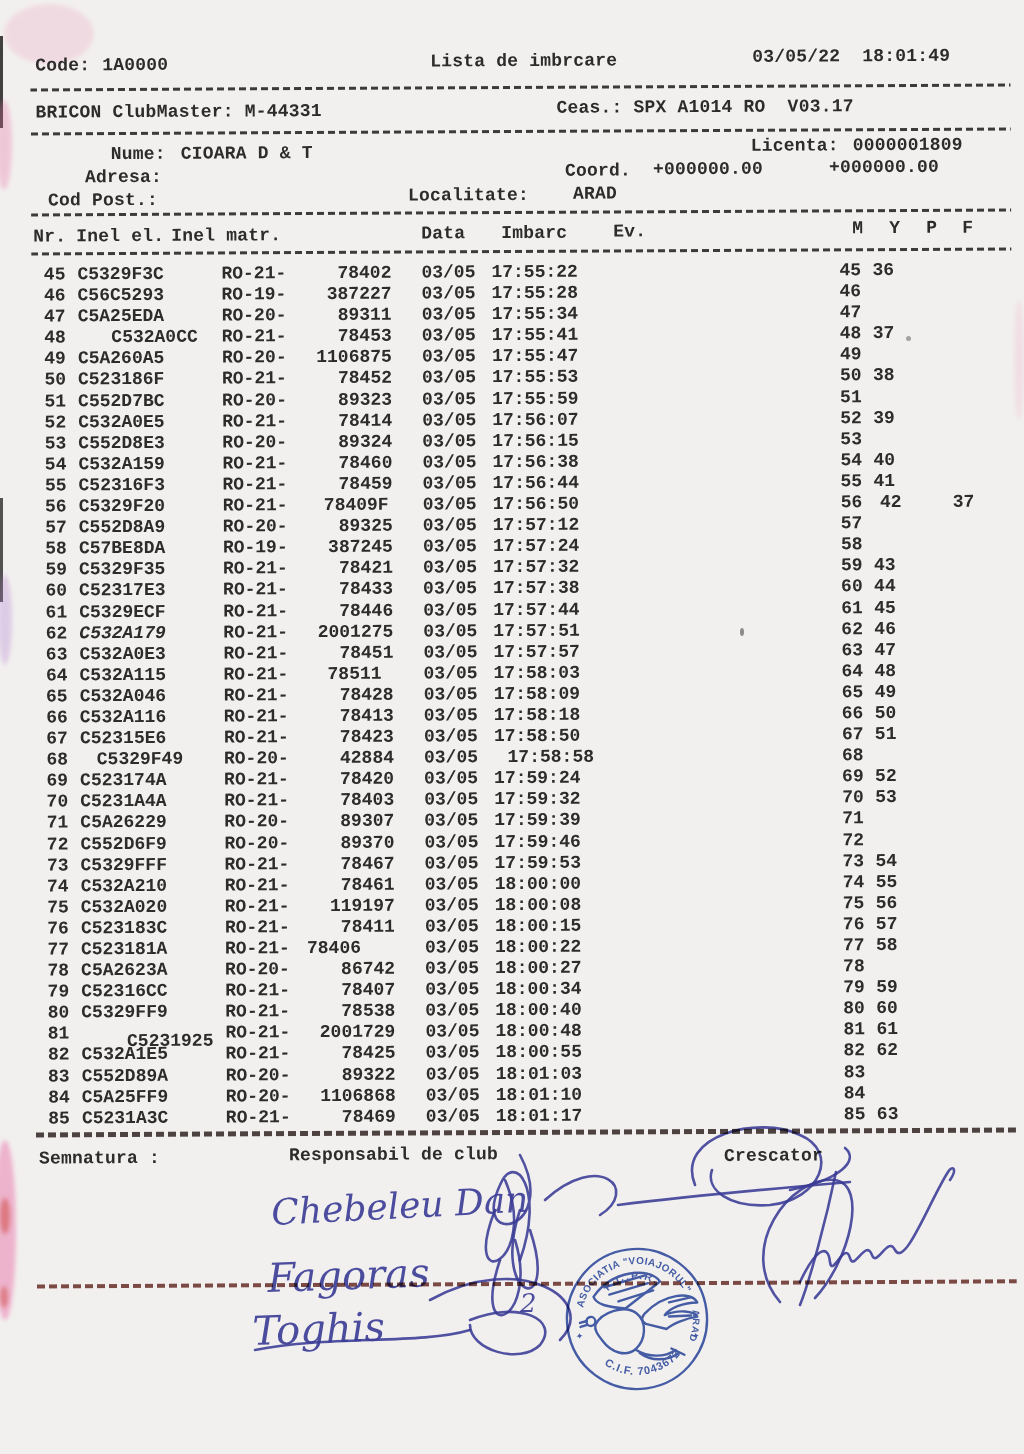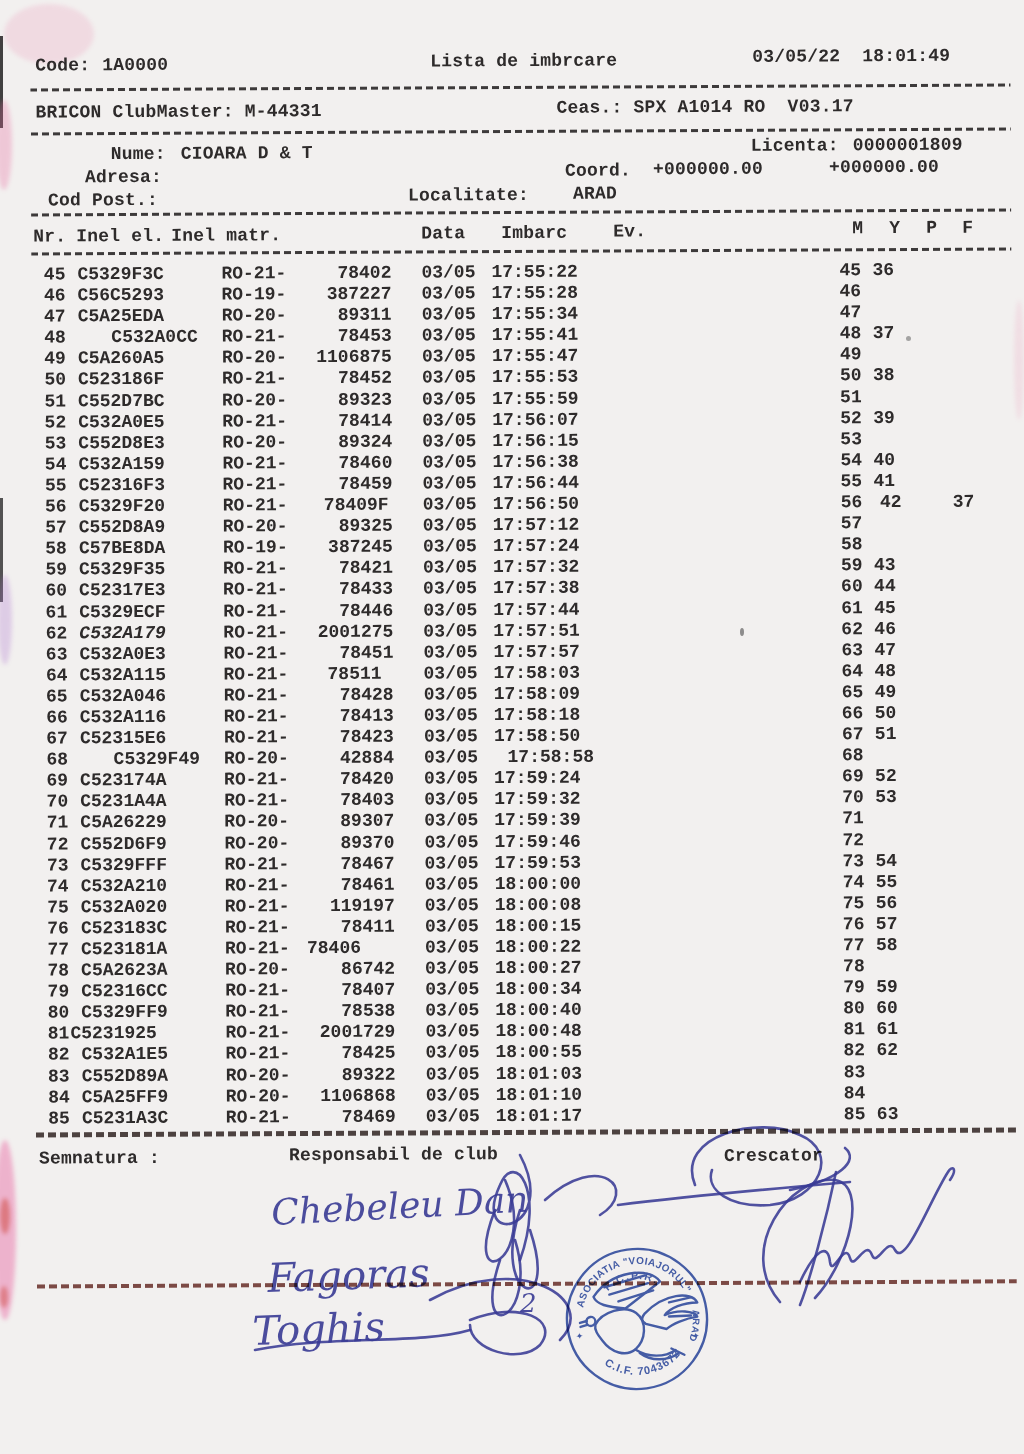--- a/index.html
+++ b/index.html
@@ -351,21 +351,21 @@
           <span class="cell" style="left: 268px; width: 122px; text-align: right;">78423</span>
           <span class="cell" style="left: 420px; width: 62px; text-align: left;">03/05</span>
           <span class="cell" style="left: 490px; width: 100px; text-align: left;">17:58:50</span>
           <span class="cell" style="left: 838px; width: 26px; text-align: left;">67</span>
           <span class="cell" style="left: 871px; width: 28px; text-align: left;">51</span>
           <span class="cell" style="left: 913px; width: 26px; text-align: left;"></span>
           <span class="cell" style="left: 950px; width: 30px; text-align: left;"></span>
         </div>
         <div class="trow">
           <span class="cell" style="left: 28px; width: 36px; text-align: right;">68</span>
-          <span class="cell" style="left: 76px; width: 120px; text-align: right;">C5329F49</span>
+          <span class="cell" style="left: 76px; width: 120px; text-align: center;">C5329F49</span>
           <span class="cell" style="left: 220px; width: 80px; text-align: left;">RO-20-</span>
           <span class="cell" style="left: 268px; width: 122px; text-align: right;">42884</span>
           <span class="cell" style="left: 420px; width: 62px; text-align: left;">03/05</span>
           <span class="cell" style="left: 490px; width: 100px; text-align: right;">17:58:58</span>
           <span class="cell" style="left: 838px; width: 26px; text-align: left;">68</span>
           <span class="cell" style="left: 871px; width: 28px; text-align: left;"></span>
           <span class="cell" style="left: 913px; width: 26px; text-align: left;"></span>
           <span class="cell" style="left: 950px; width: 30px; text-align: left;"></span>
         </div>
         <div class="trow">
@@ -507,21 +507,21 @@
           <span class="cell" style="left: 268px; width: 122px; text-align: right;">78538</span>
           <span class="cell" style="left: 420px; width: 62px; text-align: left;">03/05</span>
           <span class="cell" style="left: 490px; width: 100px; text-align: left;">18:00:40</span>
           <span class="cell" style="left: 838px; width: 26px; text-align: left;">80</span>
           <span class="cell" style="left: 871px; width: 28px; text-align: left;">60</span>
           <span class="cell" style="left: 913px; width: 26px; text-align: left;"></span>
           <span class="cell" style="left: 950px; width: 30px; text-align: left;"></span>
         </div>
         <div class="trow">
           <span class="cell" style="left: 28px; width: 36px; text-align: right;">81</span>
-          <span class="cell" style="left: 65px; width: 120px; text-align: left;">C5231925</span>
+          <span class="cell" style="left: 88px; width: 120px; text-align: right; margin-top: 8px;">C5231925</span>
           <span class="cell" style="left: 220px; width: 80px; text-align: left;">RO-21-</span>
           <span class="cell" style="left: 268px; width: 122px; text-align: right;">2001729</span>
           <span class="cell" style="left: 420px; width: 62px; text-align: left;">03/05</span>
           <span class="cell" style="left: 490px; width: 100px; text-align: left;">18:00:48</span>
           <span class="cell" style="left: 838px; width: 26px; text-align: left;">81</span>
           <span class="cell" style="left: 871px; width: 28px; text-align: left;">61</span>
           <span class="cell" style="left: 913px; width: 26px; text-align: left;"></span>
           <span class="cell" style="left: 950px; width: 30px; text-align: left;"></span>
         </div>
         <div class="trow">

